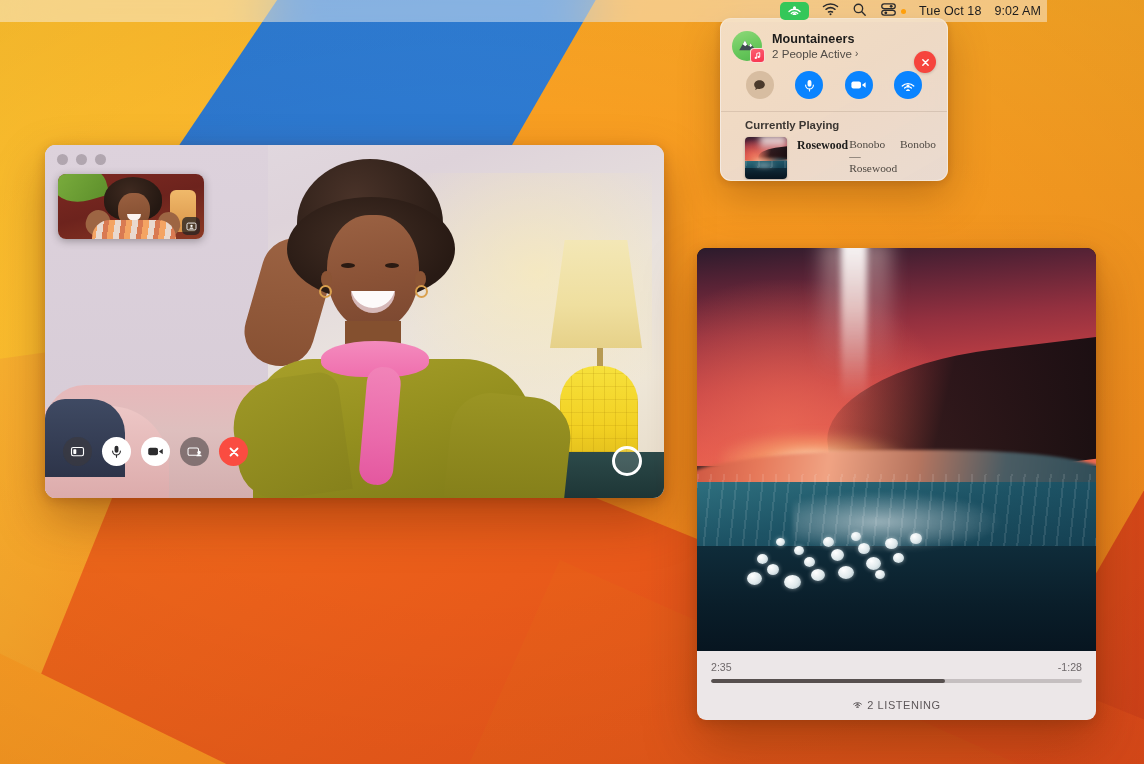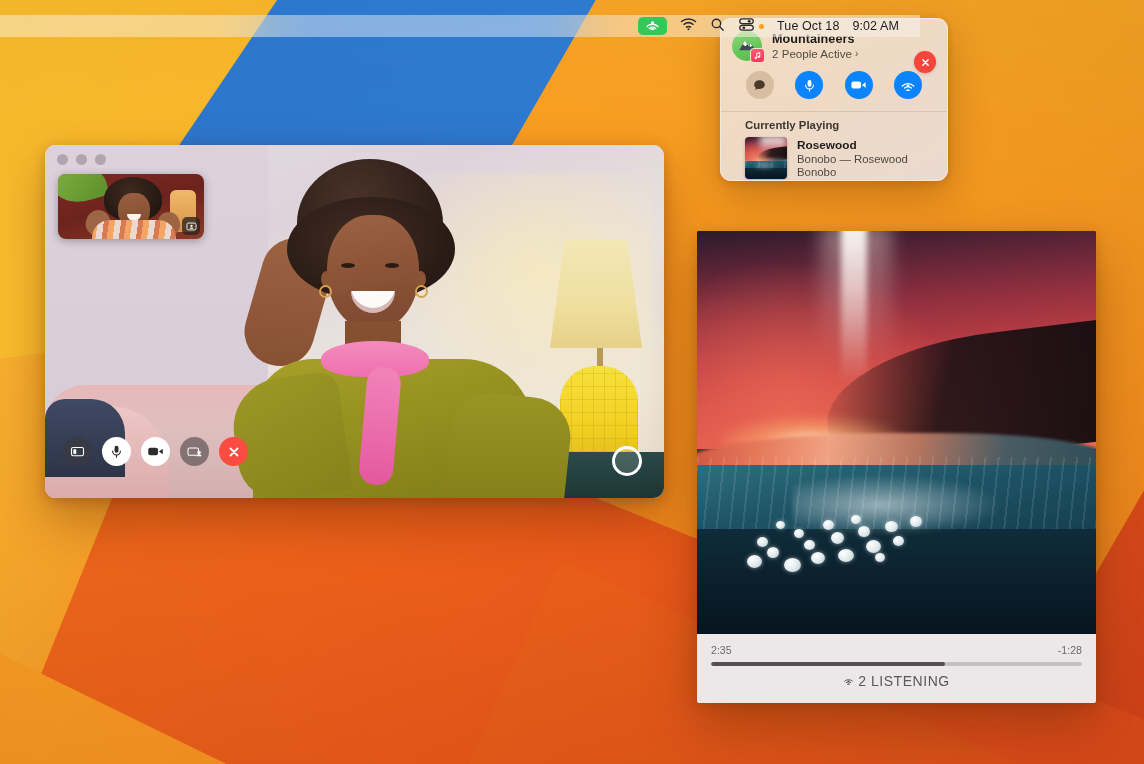--- a/index.html
+++ b/index.html
@@ -59,25 +59,25 @@
     background: linear-gradient(120deg, #e85e19 0%, #dc481a 60%, #d23d1c 100%);
     transform: rotate(24deg); transform-origin: top left;
   }
   .wp-vignette {
     position: absolute; inset: 0;
     background: radial-gradient(ellipse at 40% 45%, rgba(0,0,0,0) 40%, rgba(0,0,0,.07) 100%);
   }
 
   
   .menubar {
-    position: absolute; left: 0; top: 15px; width: 920px; height: 22px;
+    position: absolute; left: 0; top: 0; width: 1047px; height: 22px;
     background: rgba(250,250,250,.44);
     backdrop-filter: blur(26px);
     display: flex; align-items: center; justify-content: flex-end;
-    padding-right: 21px; gap: 13px; z-index: 60;
+    padding-right: 6px; gap: 13px; z-index: 60;
   }
   .mb-item { display: flex; align-items: center; height: 22px; }
   .mb-shareplay {
     background: #34c759; border-radius: 5px;
     padding: 0 7px; height: 18px; display: flex; align-items: center;
   }
   .mb-text { font-size: 12.5px; color: #1c1c1e; letter-spacing: .1px; }
   .mb-cc { position: relative; display: flex; align-items: center; }
   .mb-dot {
     width: 5px; height: 5px; border-radius: 50%;
@@ -339,29 +339,29 @@
   .act-blue { background: #0a84ff; }
   .act-tan { background: rgba(184,154,120,.45); }
   .pop-divider { height: 1px; background: rgba(120,100,85,.18); margin: 0; }
   .pop-np { padding: 7px 11px 10px 24px; }
   .pop-np-label { font-size: 11.4px; font-weight: bold; color: #3b3632; margin-bottom: 6px; }
   .pop-np-row { display: flex; align-items: flex-start; gap: 10px; }
   .pop-art {
     width: 42px; height: 42px; flex: 0 0 42px; border-radius: 4px; overflow: hidden;
     position: relative; box-shadow: 0 1px 3px rgba(0,0,0,.25);
   }
-  .pop-np-text { display: flex; flex-direction: column; gap: 1px; padding-top: 1px; }
+  .pop-np-text { display: flex; gap: 1px; padding-top: 1px; font-family: Liberation Serif, serif; }
   .np-t1 { font-size: 11.8px; font-weight: bold; color: #1d1c1b; }
   .np-t2 { font-size: 11.4px; color: #4e4842; }
   .np-t3 { font-size: 11.4px; color: #4e4842; }
 
   
   .media {
-    position: absolute; left: 697px; top: 231px; width: 399px; height: 472px;
-    border-radius: 2px; overflow: hidden; z-index: 30;
+    position: absolute; left: 697px; top: 248px; width: 399px; height: 472px;
+    border-radius: 9px; overflow: hidden; z-index: 30;
     box-shadow: 0 24px 52px rgba(90,35,0,.36), 0 3px 12px rgba(90,35,0,.22);
   }
   .media-art { position: relative; width: 399px; height: 403px; overflow: hidden; background: #0b1116; }
   
   .ar-sky {
     position: absolute; left: 0; top: 0; width: 100%; height: 54%;
     background: linear-gradient(175deg, #2b1b2c 0%, #5a2336 16%, #93303f 36%, #c24044 58%, #e0544a 80%, #f06a4e 100%);
   }
   .ar-skyGlowL {
     position: absolute; left: -6%; top: 8%; width: 70%; height: 52%;
@@ -428,21 +428,21 @@
     padding: 10px 14px 8px 14px;
   }
   .mb-times { display: flex; justify-content: space-between; font-size: 10.6px; color: #6e686a; }
   .mb-track {
     position: relative; margin-top: 6px; height: 4px; border-radius: 2px;
     background: #c5bfc0; overflow: hidden;
   }
   .mb-fill { position: absolute; left: 0; top: 0; height: 100%; border-radius: 2px; background: #57504f; }
   .mb-listen {
     display: flex; align-items: center; justify-content: center; gap: 4px;
-    margin-top: 7px; font-size: 14px; letter-spacing: .55px; color: #5d5759; font-weight: 500;
+    margin-top: 15px; font-size: 11px; letter-spacing: .55px; color: #5d5759; font-weight: 500;
   }
   .mb-now {
     text-align: center; font-size: 11.1px; font-weight: bold; color: #2a2628; margin-top: 1px;
   }
   .chev { font-size: 10px; line-height: 1; }
 </style>
 </head>
 <body>
 
 <div id="screen">

